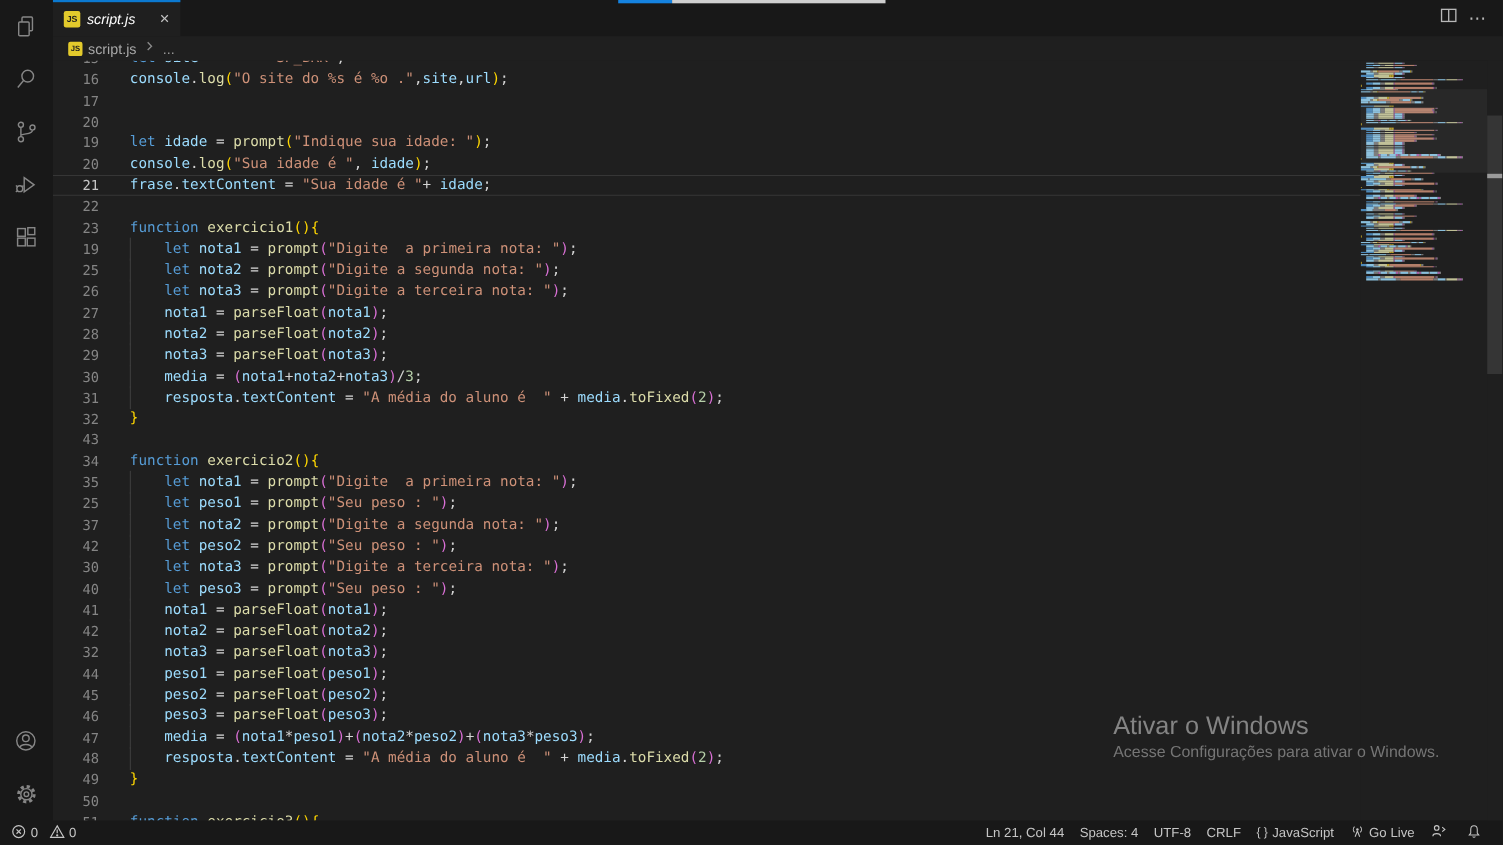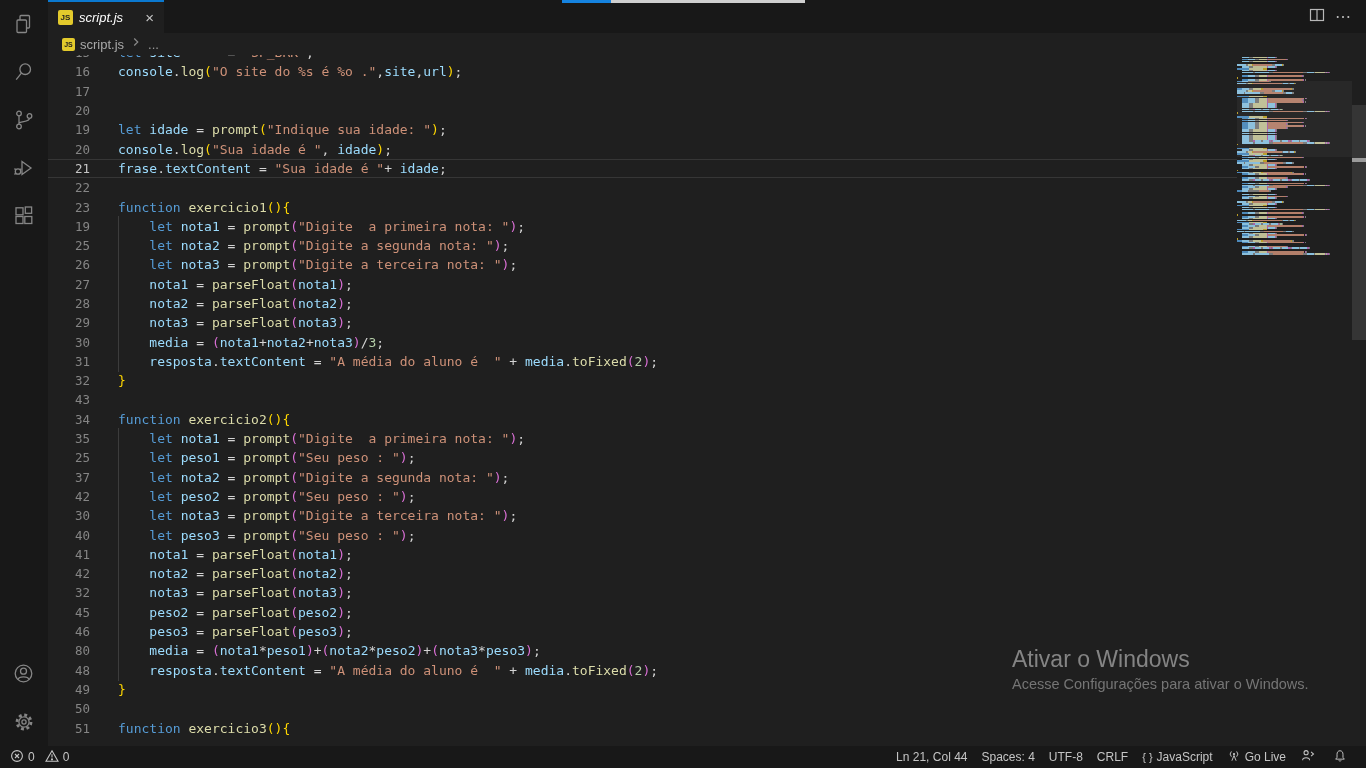--- a/index.html
+++ b/index.html
@@ -292,29 +292,33 @@
         </div>
         <div class="row ind">
           <span class="ln">42</span>
           <span class="code"><span class="t-w">    </span><span class="t-v">nota2</span><span class="t-o"> = </span><span class="t-f">parseFloat</span><span class="t-p2">(</span><span class="t-v">nota2</span><span class="t-p2">)</span><span class="t-o">;</span></span>
         </div>
         <div class="row ind">
           <span class="ln">32</span>
           <span class="code"><span class="t-w">    </span><span class="t-v">nota3</span><span class="t-o"> = </span><span class="t-f">parseFloat</span><span class="t-p2">(</span><span class="t-v">nota3</span><span class="t-p2">)</span><span class="t-o">;</span></span>
         </div>
         <div class="row ind">
+          <span class="ln">44</span>
+          <span class="code"><span class="t-w">    </span><span class="t-v">peso1</span><span class="t-o"> = </span><span class="t-f">parseFloat</span><span class="t-p2">(</span><span class="t-v">peso1</span><span class="t-p2">)</span><span class="t-o">;</span></span>
+        </div>
+        <div class="row ind">
           <span class="ln">45</span>
           <span class="code"><span class="t-w">    </span><span class="t-v">peso2</span><span class="t-o"> = </span><span class="t-f">parseFloat</span><span class="t-p2">(</span><span class="t-v">peso2</span><span class="t-p2">)</span><span class="t-o">;</span></span>
         </div>
         <div class="row ind">
           <span class="ln">46</span>
           <span class="code"><span class="t-w">    </span><span class="t-v">peso3</span><span class="t-o"> = </span><span class="t-f">parseFloat</span><span class="t-p2">(</span><span class="t-v">peso3</span><span class="t-p2">)</span><span class="t-o">;</span></span>
         </div>
         <div class="row ind">
-          <span class="ln">80</span>
+          <span class="ln">47</span>
           <span class="code"><span class="t-w">    </span><span class="t-v">media</span><span class="t-o"> = </span><span class="t-p2">(</span><span class="t-v">nota1</span><span class="t-o">*</span><span class="t-v">peso1</span><span class="t-p2">)</span><span class="t-o">+</span><span class="t-p2">(</span><span class="t-v">nota2</span><span class="t-o">*</span><span class="t-v">peso2</span><span class="t-p2">)</span><span class="t-o">+</span><span class="t-p2">(</span><span class="t-v">nota3</span><span class="t-o">*</span><span class="t-v">peso3</span><span class="t-p2">)</span><span class="t-o">;</span></span>
         </div>
         <div class="row ind">
           <span class="ln">48</span>
           <span class="code"><span class="t-w">    </span><span class="t-v">resposta</span><span class="t-o">.</span><span class="t-v">textContent</span><span class="t-o"> = </span><span class="t-s">"A média do aluno é  "</span><span class="t-o"> + </span><span class="t-v">media</span><span class="t-o">.</span><span class="t-f">toFixed</span><span class="t-p2">(</span><span class="t-n">2</span><span class="t-p2">)</span><span class="t-o">;</span></span>
         </div>
         <div class="row">
           <span class="ln">49</span>
           <span class="code"><span class="t-p1">}</span></span>
         </div>

